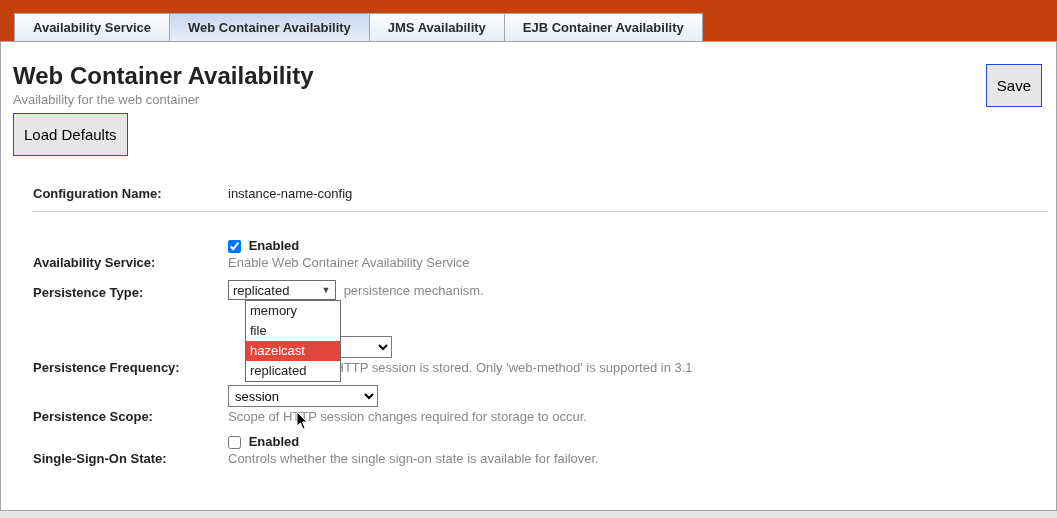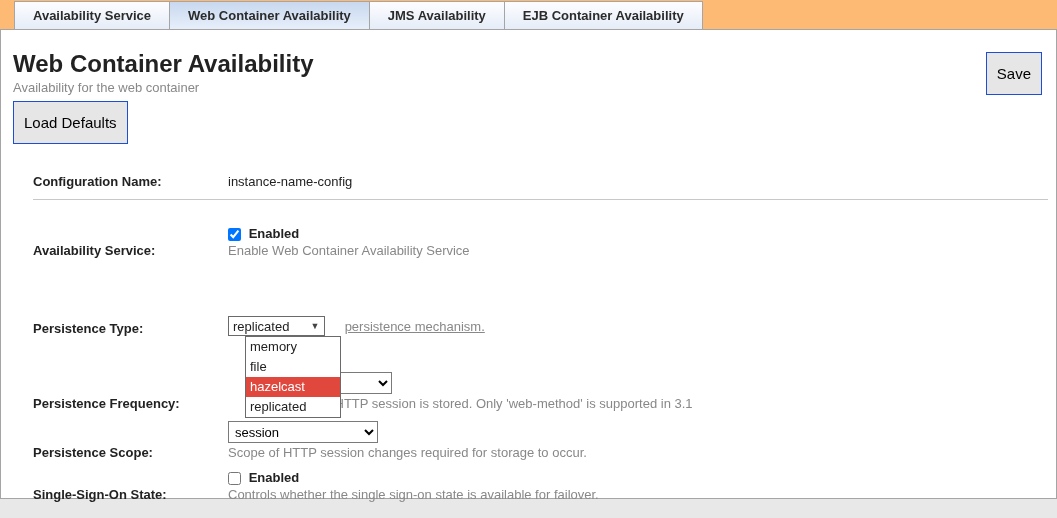--- a/index.html
+++ b/index.html
@@ -12,21 +12,22 @@
   }
   .page {
     width: 1057px;
     height: 518px;
     background: #e8e8e8;
     position: relative;
   }
   .tabs {
     display: flex;
     padding-left: 14px;
-    background: #fdba74;
+    padding-top: 12px;
+    background: #c2410c;
   }
   .tab {
     padding: 6px 18px;
     border: 1px solid #a5a5a5;
     border-bottom: none;
     background: linear-gradient(#fdfdff, #e4ecf7);
     color: #2b2b2b;
     font-weight: bold;
     position: relative;
     top: 1px;
@@ -83,22 +84,21 @@
     vertical-align: middle;
     margin: 0 4px 0 0;
     width: 13px; height: 13px;
   }
   .cb-label { font-weight: bold; }
 
   
   .combo {
     display: inline-block;
     position: relative;
-    width: 97px;
-    margin-top: 48px;
+    width: 108px;
   }
   .combo-display {
     border: 1px solid #6a6a6a;
     background: #fff;
     height: 20px;
     line-height: 20px;
     padding: 0 18px 0 4px;
     position: relative;
     cursor: pointer;
   }
@@ -190,21 +190,21 @@
               <span>replicated</span>
               <span class="caret">▼</span>
             </div>
             <div class="combo-list">
               <div class="combo-item">memory</div>
               <div class="combo-item">file</div>
               <div class="combo-item highlight">hazelcast</div>
               <div class="combo-item">replicated</div>
             </div>
           </div>
-          <span class="hint" style="margin-left:16px;text-decoration:underline;">persistence mechanism.</span>
+          <span class="hint" style="margin-left:4px;">persistence mechanism.</span>
         </div>
       </div>
 
       <div class="row" style="margin-top:36px;gap:48px;">
         <div class="label">Persistence Frequency:</div>
         <div class="value-col">
           <select class="native" style="width:116px;">
             <option></option>
           </select>
           <div class="hint">which the HTTP session is stored. Only 'web-method' is supported in 3.1</div>

